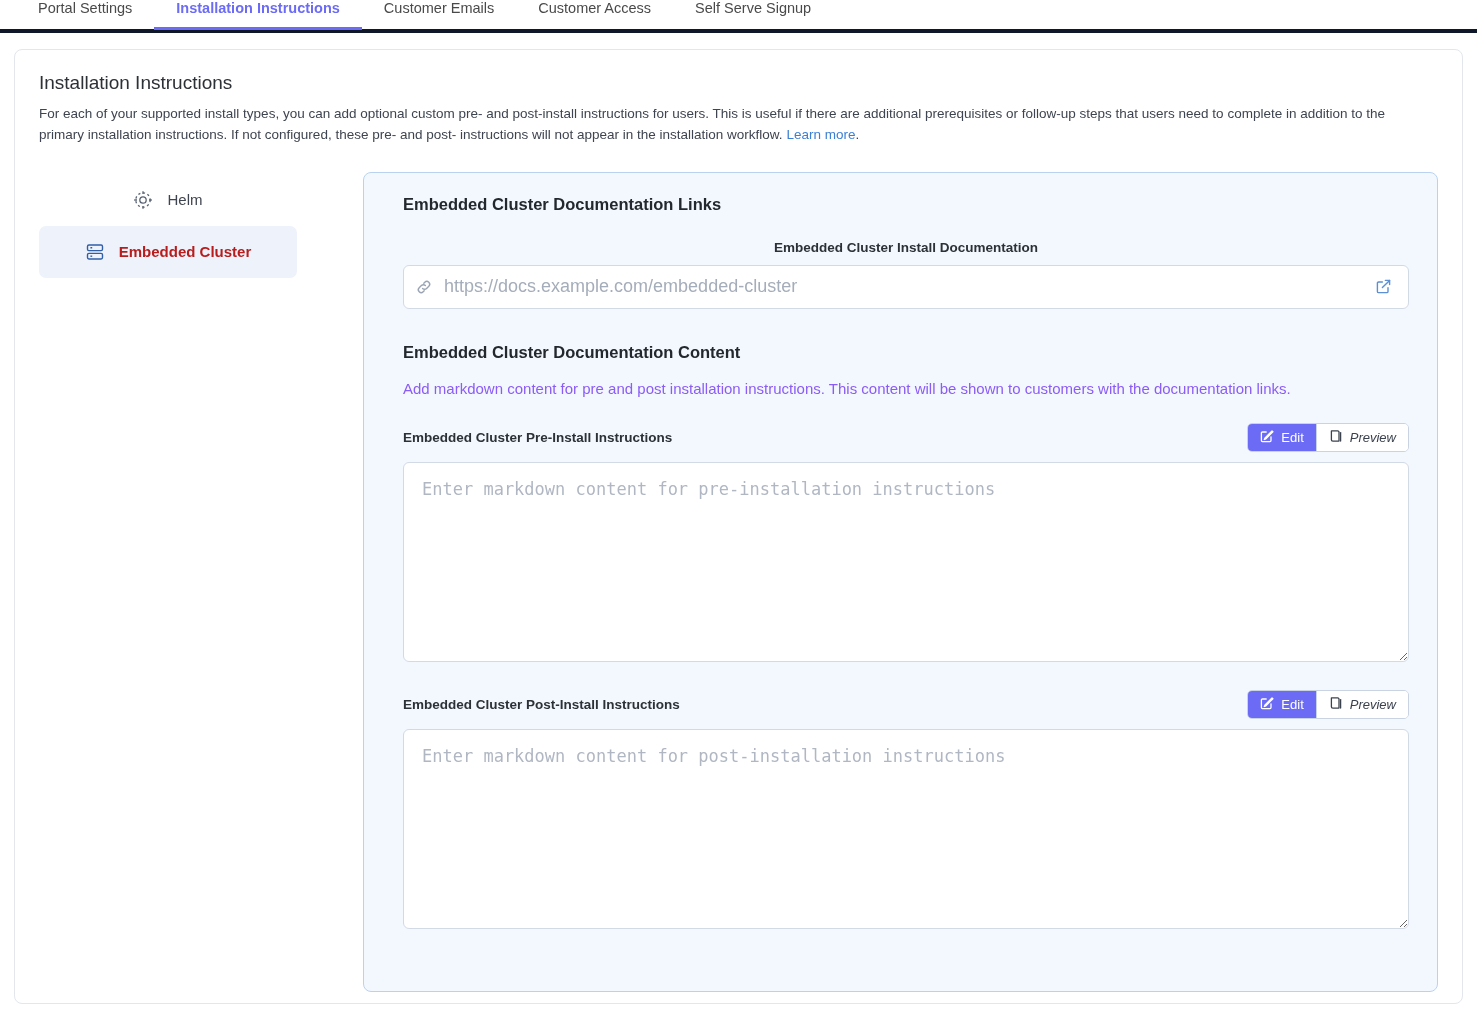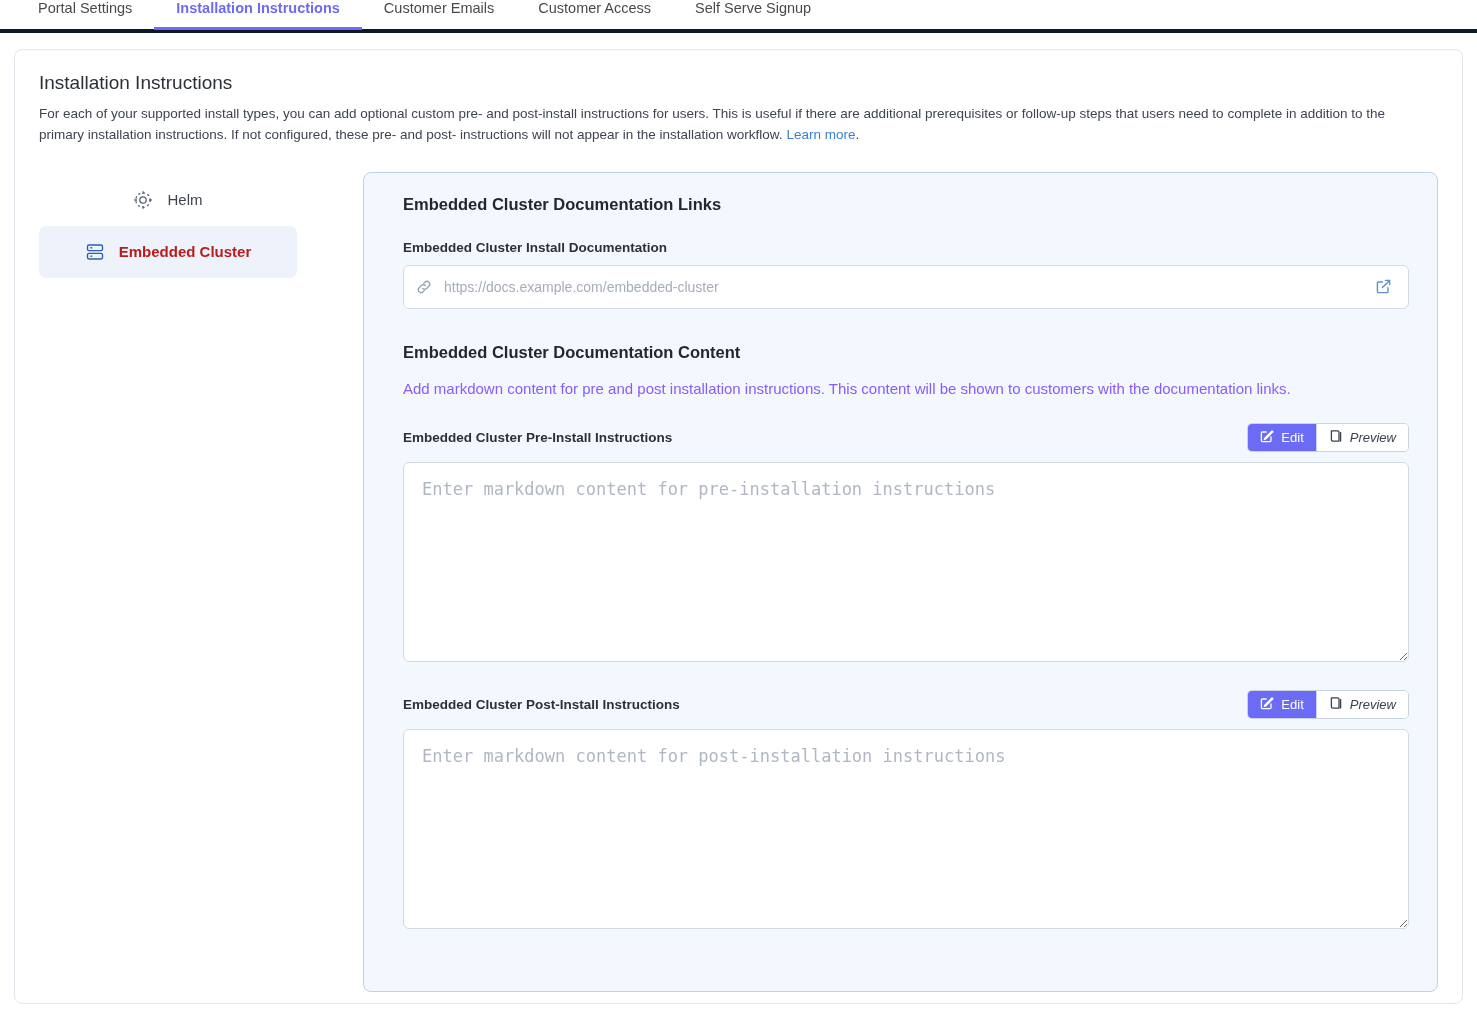--- a/index.html
+++ b/index.html
@@ -126,20 +126,21 @@
     margin: 0 0 26px 0;
     color: #23272e;
   }
   .panel h3.second { margin-top: 34px; margin-bottom: 18px; }
   .field-label {
     font-size: 13.5px;
     font-weight: bold;
     color: #2c3037;
     margin-bottom: 10px;
     display: block;
+    text-align: center;
   }
   .panel-note {
     font-size: 15px;
     color: #8b5cf6;
     margin: 0 0 26px 0;
   }
 
   
   .url-wrap {
     position: relative;
@@ -153,21 +154,21 @@
   }
   .url-wrap .chain {
     color: #9aa4b4;
     display: inline-flex;
     margin-right: 10px;
   }
   .url-wrap input {
     border: 0;
     outline: none;
     flex: 1;
-    font-size: 14px;
+    font-size: 18px;
     font-family: "Liberation Sans", sans-serif;
     color: #2c3037;
     background: transparent;
   }
   .url-wrap input::placeholder { color: #a5adba; }
   .ext-btn {
     background: none;
     border: 0;
     cursor: pointer;
     color: #5b8fd6;

